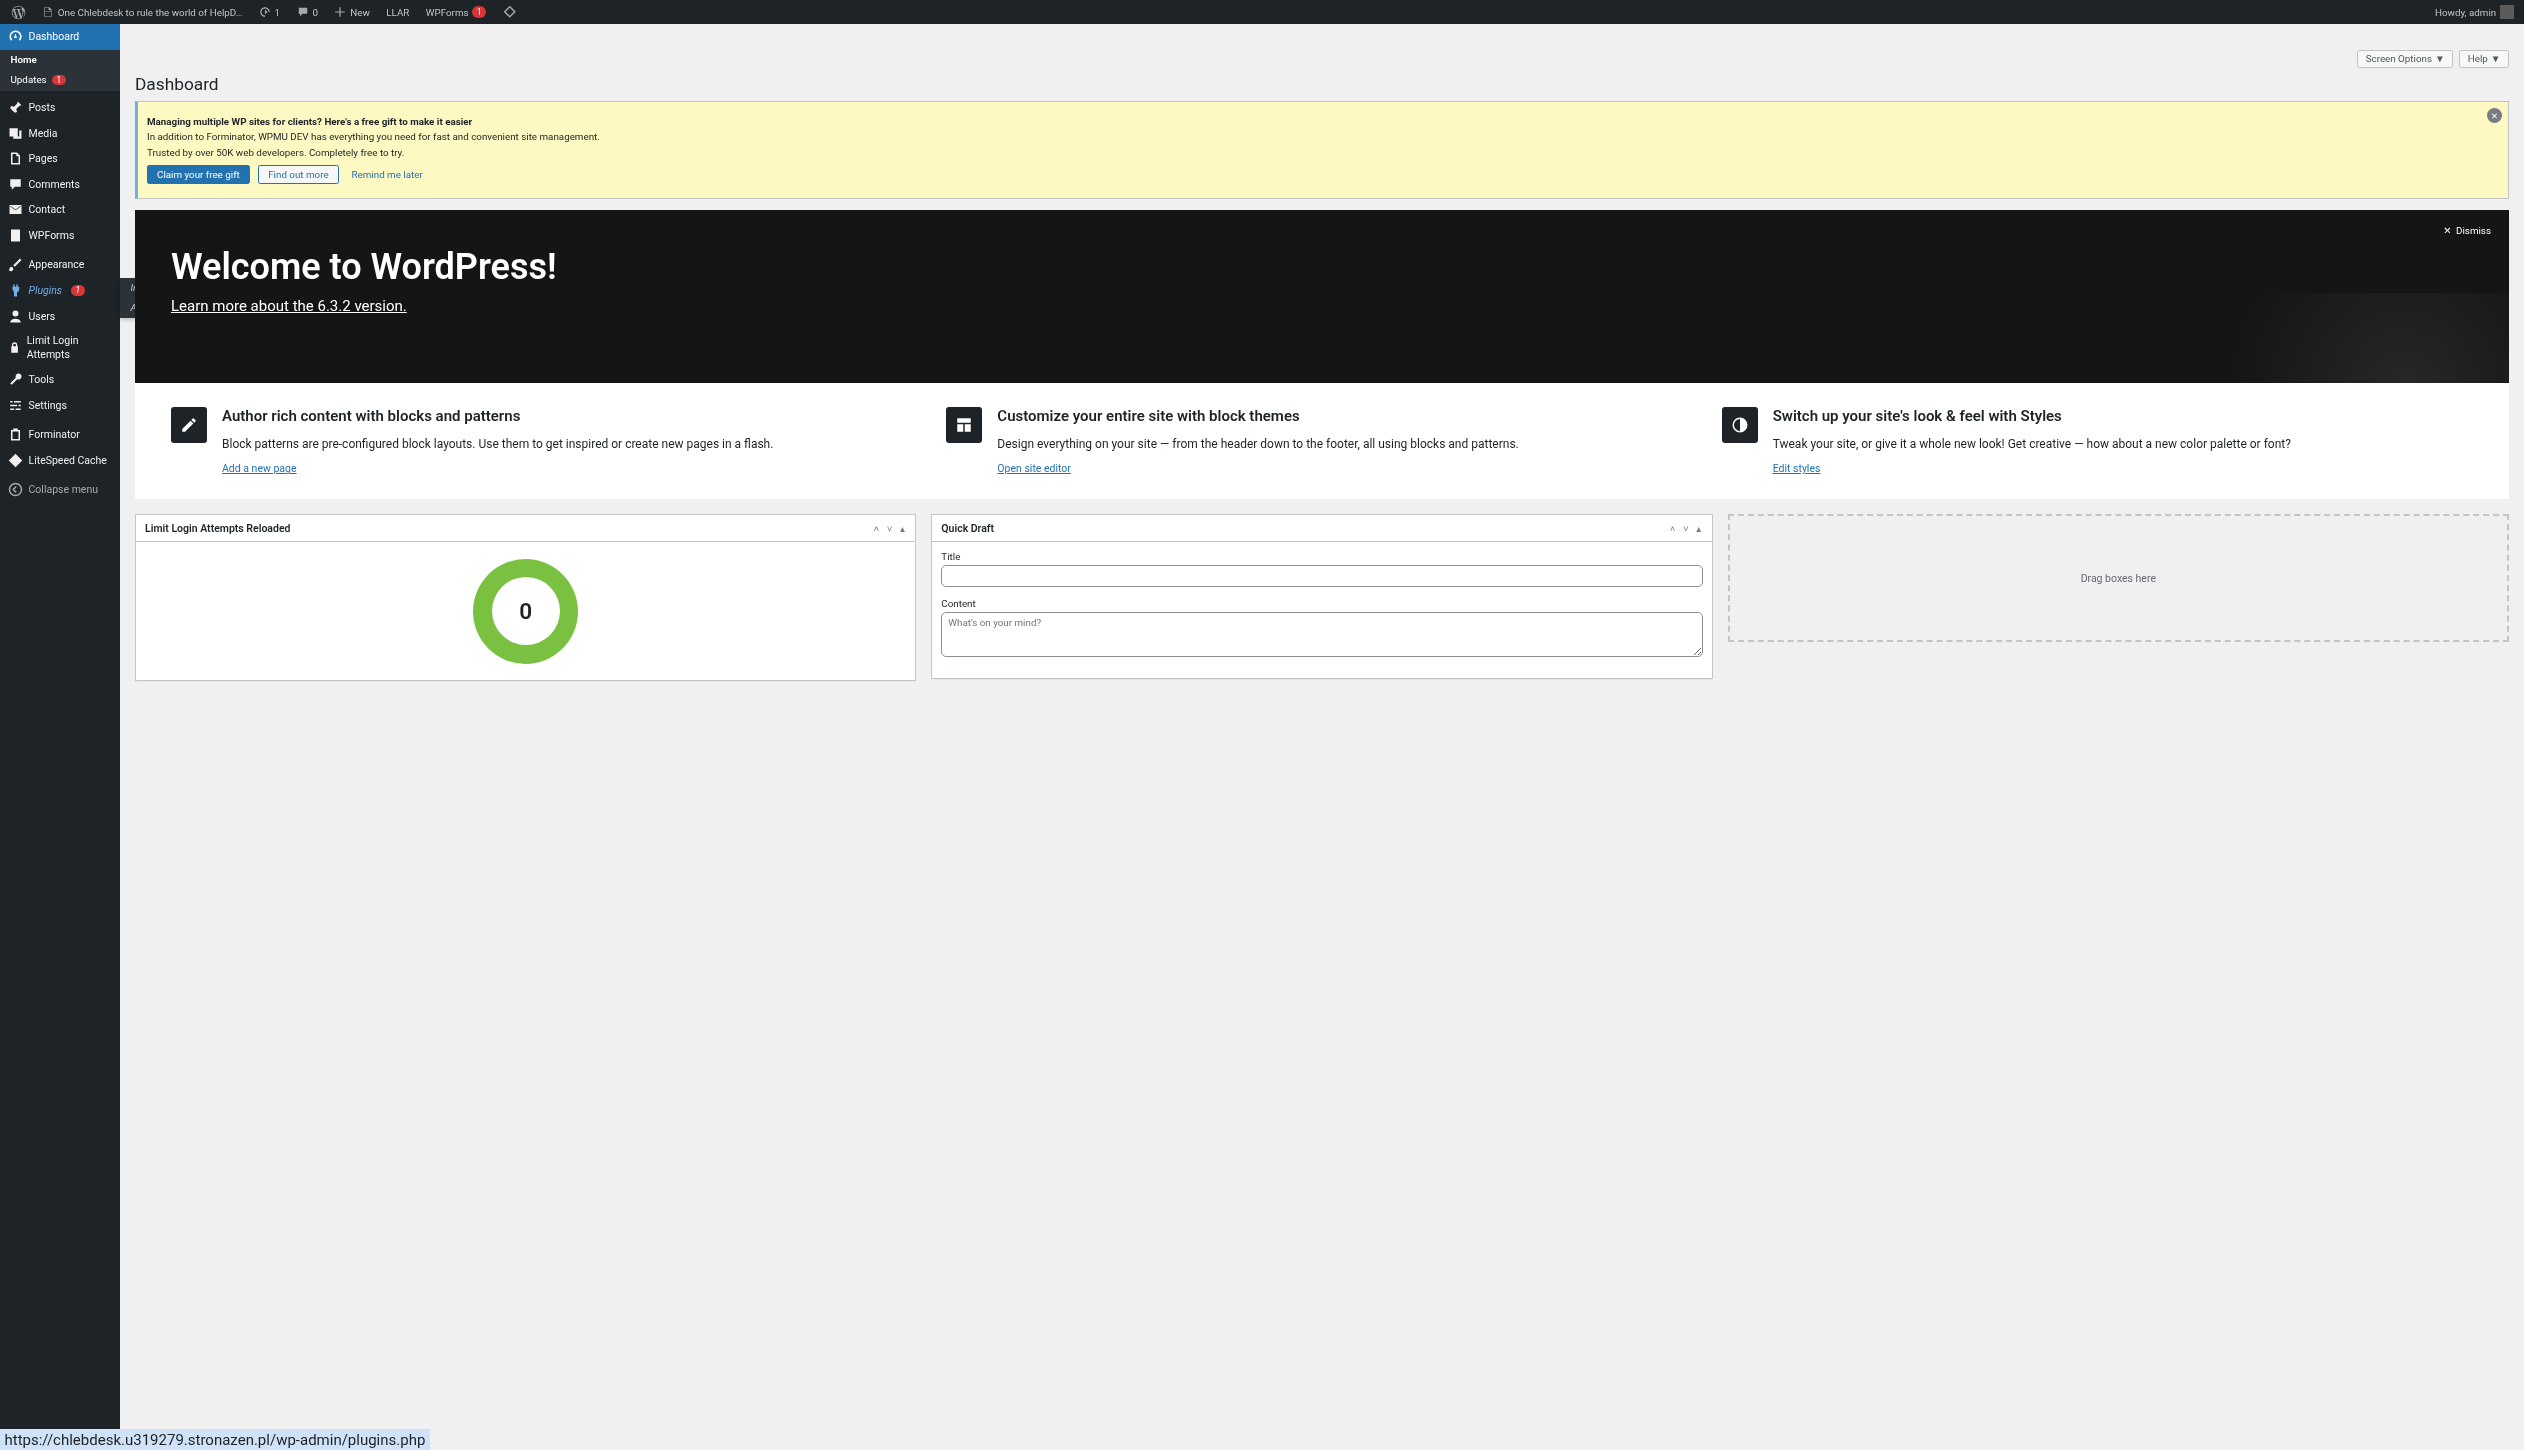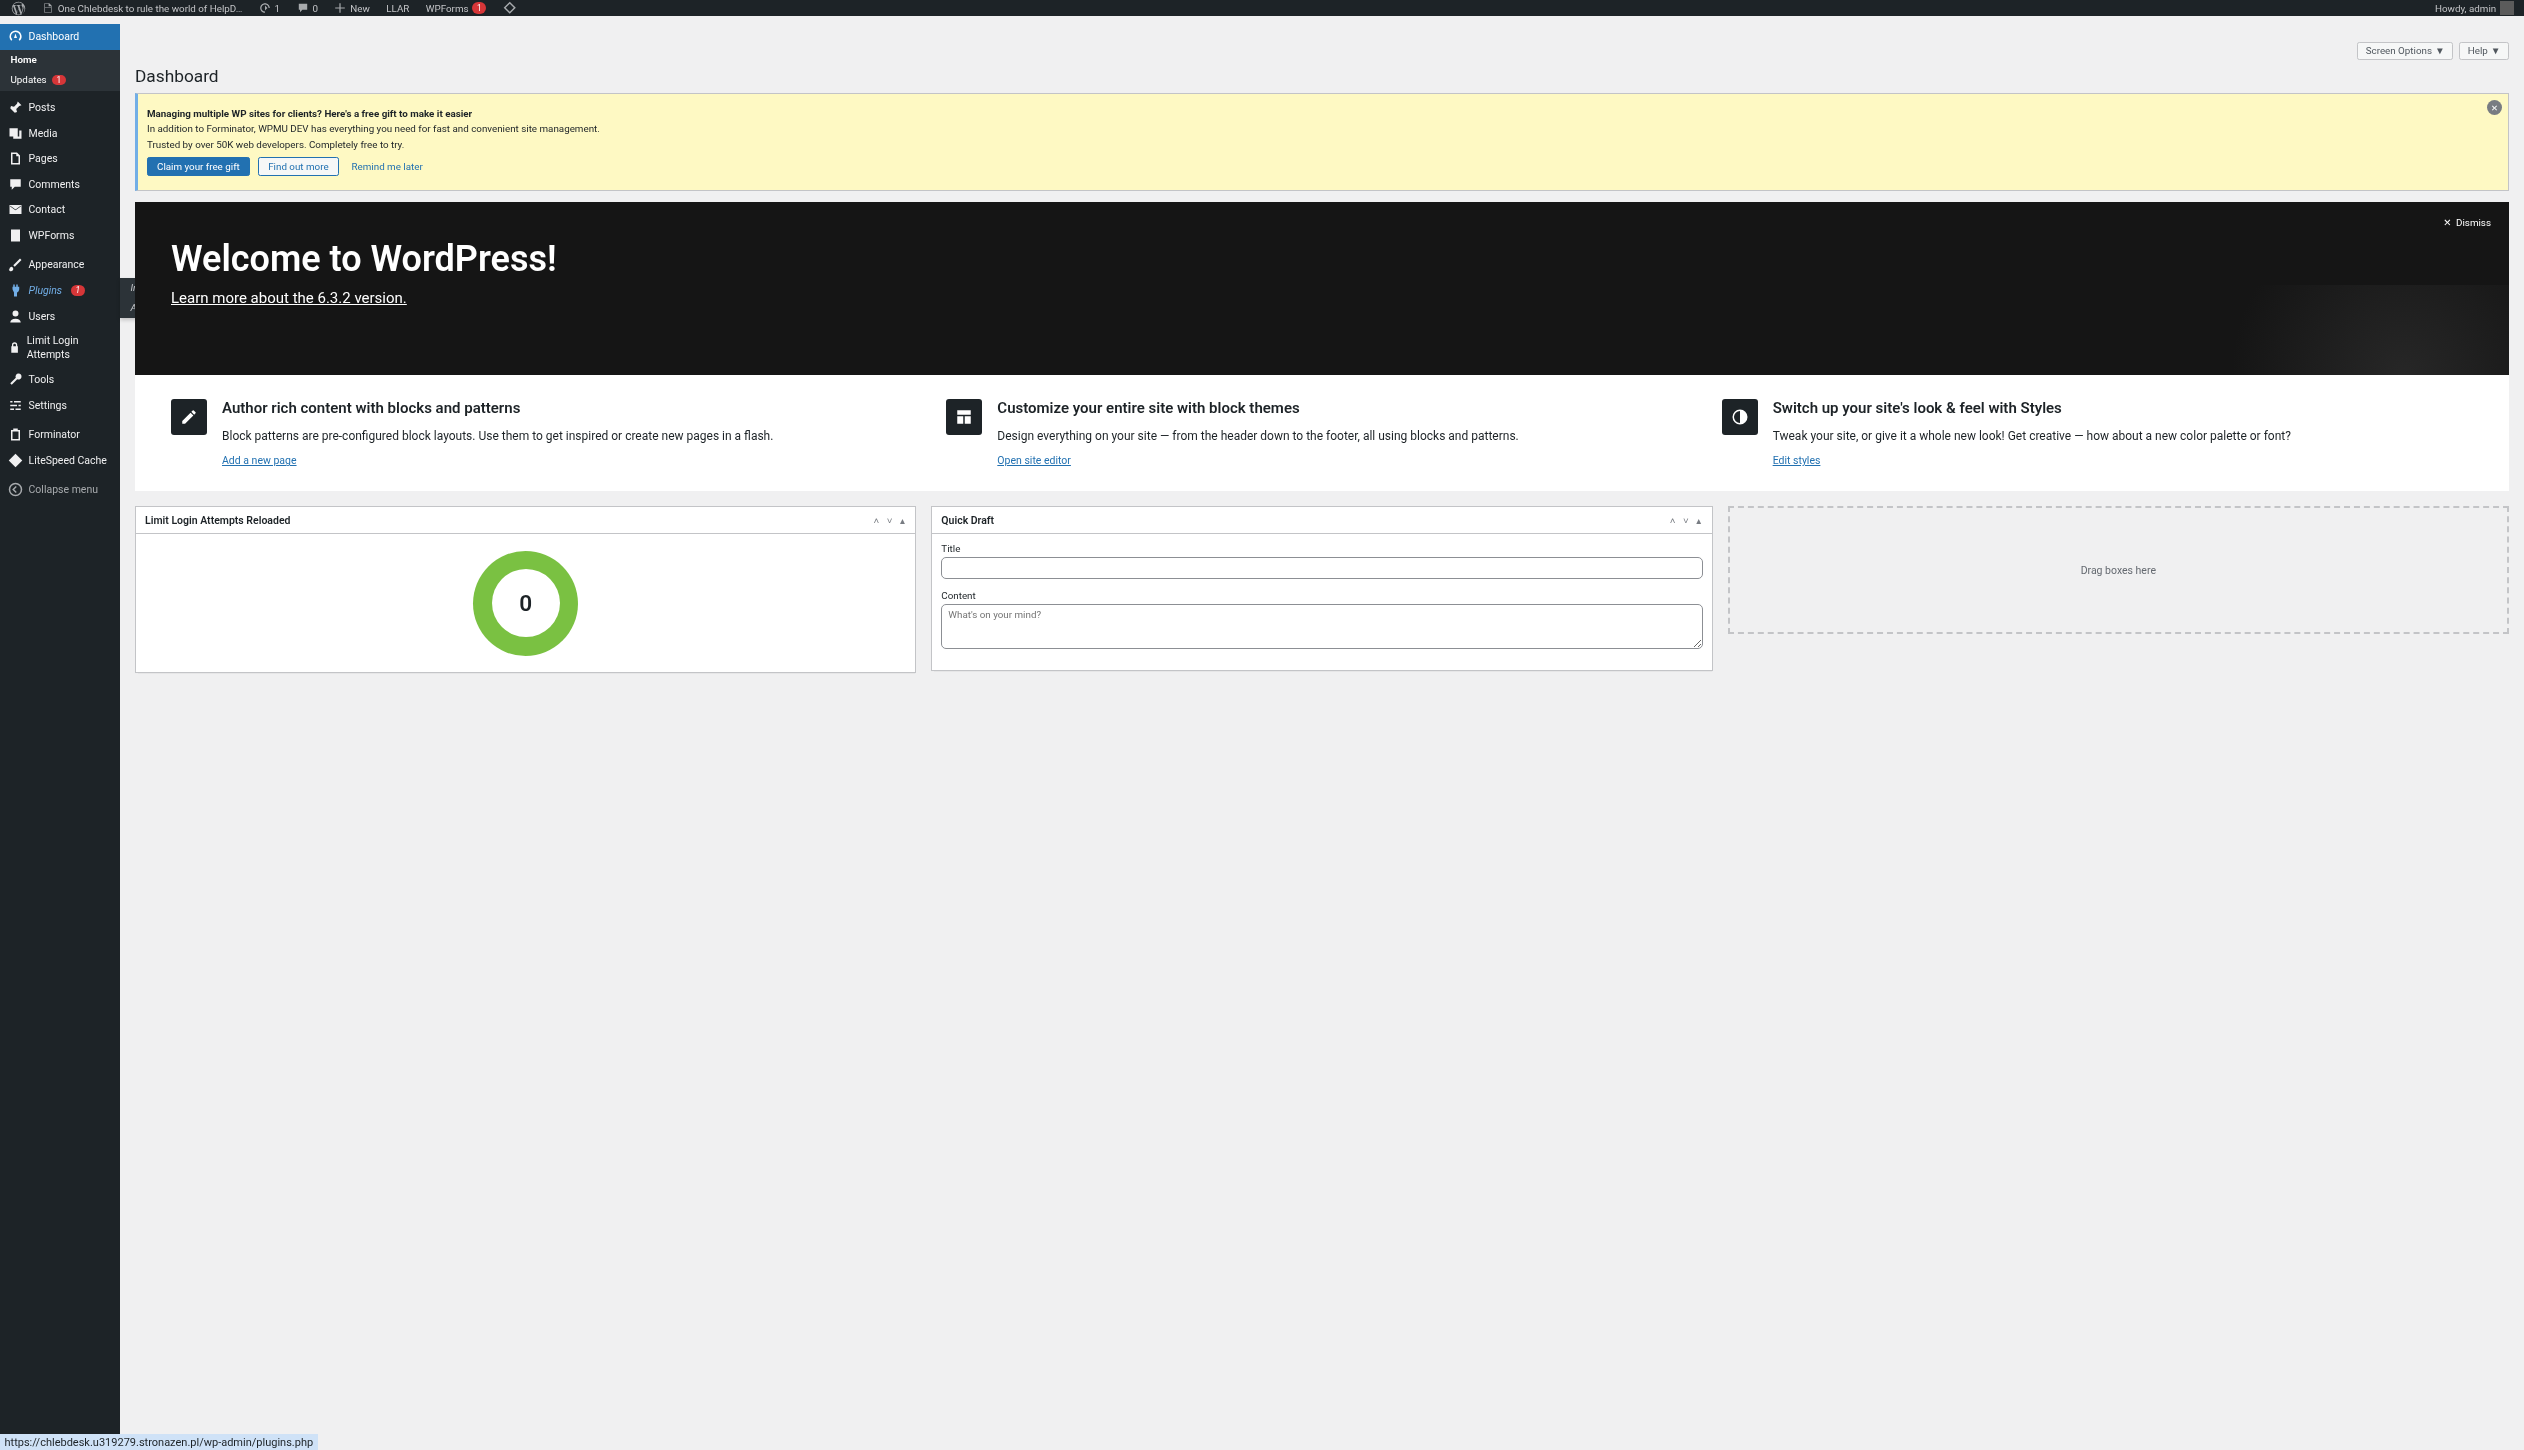--- a/index.html
+++ b/index.html
@@ -1,19 +1,19 @@
 <!DOCTYPE html>
 <html style="font-size:12px"><head>
 <meta charset="utf-8">
 <style>
 * { margin: 0; padding: 0; box-sizing: border-box; font-family: -apple-system, BlinkMacSystemFont, "Segoe UI", Roboto, sans-serif; }
 body { background: #f0f0f1; font-size: 9.8px; color: #1d2327; }
 
 
-#adminbar { height: 16px; background: #1d2327; color: #c3c4c7; display: flex; align-items: center; padding: 0 6px; font-size: 9.8px; position: relative; }
+#adminbar { height: 24px; background: #1d2327; color: #c3c4c7; display: flex; align-items: center; padding: 0 6px; font-size: 9.8px; position: relative; }
 #adminbar .left { display: flex; align-items: center; gap: 7.5px; }
 #adminbar .item { display: flex; align-items: center; gap: 3.8px; color: #c3c4c7; padding: 0 4.5px; height: 24px; }
 #adminbar .right { margin-left: auto; display: flex; align-items: center; gap: 4.5px; }
 .badge-count { background: #d63638; color: #fff; border-radius: 6.8px; font-size: 8.3px; padding: 0.8px 4.5px; line-height: 10.5px; min-width: 12px; text-align: center; }
 .avatar { width: 13.5px; height: 13.5px; background: #5b5b5b; }
 
 
 #sidebar { position: fixed; left: 0; top: 24px; bottom: 0; width: 120px; background: #1d2327; color: #f0f0f1; }
 .menu-item { display: flex; align-items: center; gap: 6px; padding: 5.3px 7.5px; font-size: 10.5px; color: #f0f0f1; cursor: pointer; }
 .menu-item.current { background: #2271b1; color: #fff; font-weight: 400; position: relative; }
@@ -67,21 +67,21 @@
 .postbox-header .actions span { cursor: pointer; color: #787c82; padding: 1.5px; }
 .postbox-body { padding: 9px; }
 .donut { width: 105px; height: 105px; border-radius: 50%; background: conic-gradient(#7ac142 0% 100%); margin: 7.5px auto; display: flex; align-items: center; justify-content: center; position: relative; }
 .donut::before { content: ""; width: 68px; height: 68px; background: #fff; border-radius: 50%; position: absolute; }
 .donut span { position: relative; font-size: 22.6px; font-weight: 600; }
 .form-field label { display: block; margin-bottom: 3px; font-size: 9.8px; }
 .form-field input, .form-field textarea { width: 100%; border: 0.8px solid #8c8f94; border-radius: 5px; padding: 4.5px 6px; font-size: 9.8px; margin-bottom: 10.5px; }
 .form-field textarea { min-height: 45px; resize: vertical; }
 .empty-col { border: 2.3px dashed #c3c4c7; min-height: 128px; display: flex; align-items: center; justify-content: center; color: #646970; font-size: 10.5px; }
 
-#status-bar { position: fixed; bottom: 0; left: 0; background: #cfe2f7; padding: 1.5px 4.5px; font-size: 11px; color: #1d2327; }
+#status-bar { position: fixed; bottom: 0; left: 0; background: #cfe2f7; padding: 1.5px 4.5px; font-size: 15px; color: #1d2327; }
 svg { flex-shrink: 0; }
 </style>
 </head>
 <body>
 
 <div id="adminbar">
   <div class="left">
     <div class="item">
         <svg viewBox="0 0 20 20" width="15" height="15" fill="#a7aaad">
           <path d="M10 1a9 9 0 100 18 9 9 0 000-18zM2 10c0-1.2.3-2.3.7-3.3l3.8 10.4C4 15.9 2 13.2 2 10zm8 8c-.8 0-1.5-.1-2.3-.3l2.4-7 2.5 6.8.1.1c-.9.3-1.8.4-2.7.4zm1.1-11.7h1.6l-.3-1s-1.5.1-2.5.1-2.4-.1-2.4-.1l-.3 1h1.5l1.3 3.6-1.8 5.5L5 6.3h1.6l-.3-1s-1.5.1-2.5.1h-.6C4.6 3.4 7.1 2 10 2c2.1 0 4.1.8 5.5 2.1h-.1c-.8 0-1.4.7-1.4 1.4 0 .7.4 1.2.8 1.9.3.5.7 1.2.7 2.2 0 .7-.3 1.5-.6 2.6l-.8 2.7-3-8.6zm5.8.8c.7 1.2 1.1 2.5 1.1 4 0 3.1-1.7 5.8-4.2 7.2l2.4-7.1c.5-1.1.6-2 .6-2.8l-.1-1.3z"></path>

